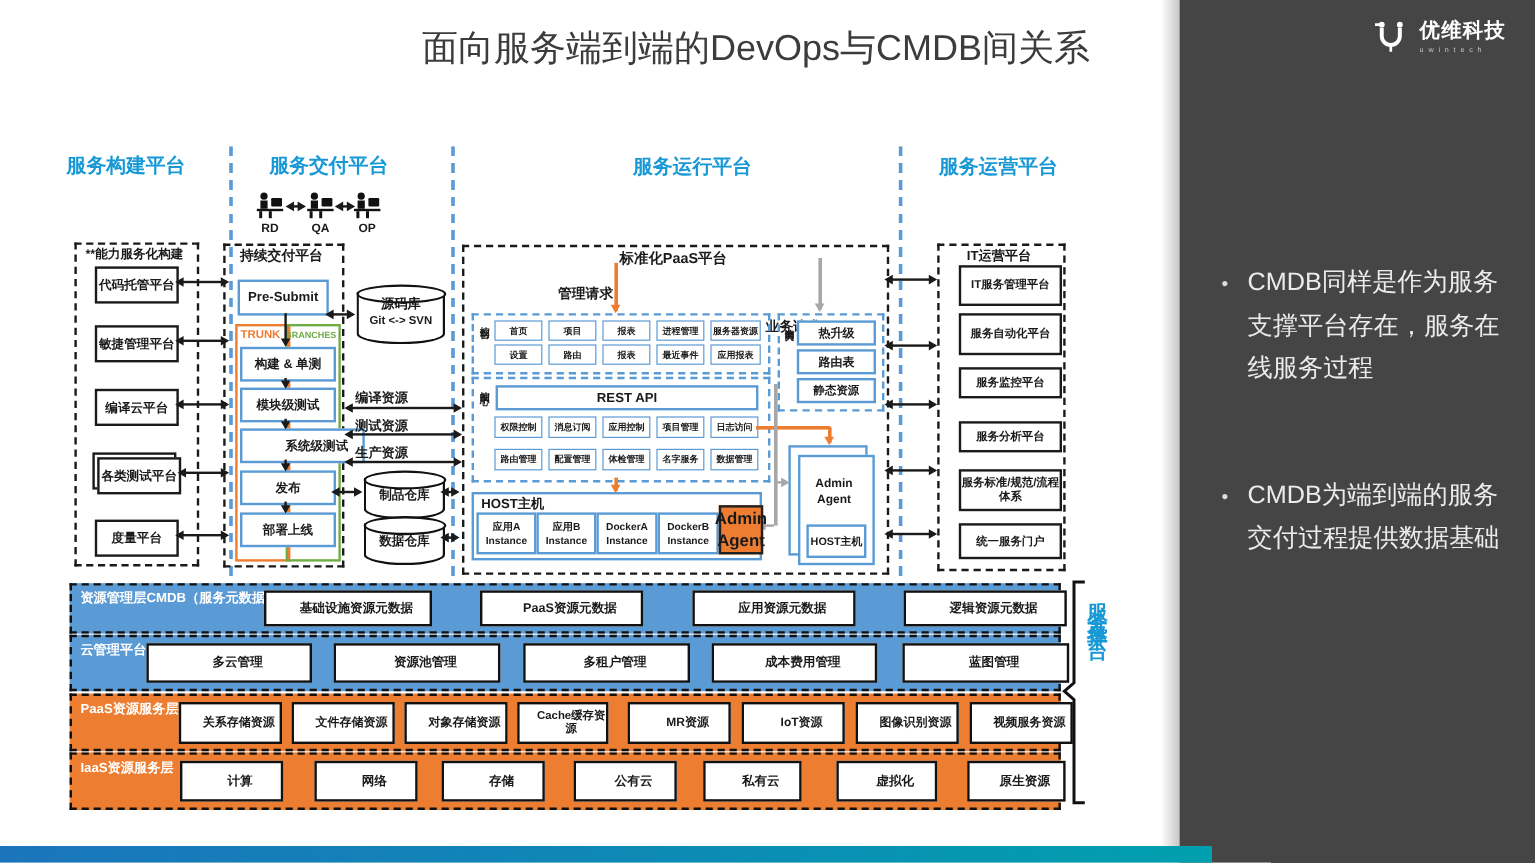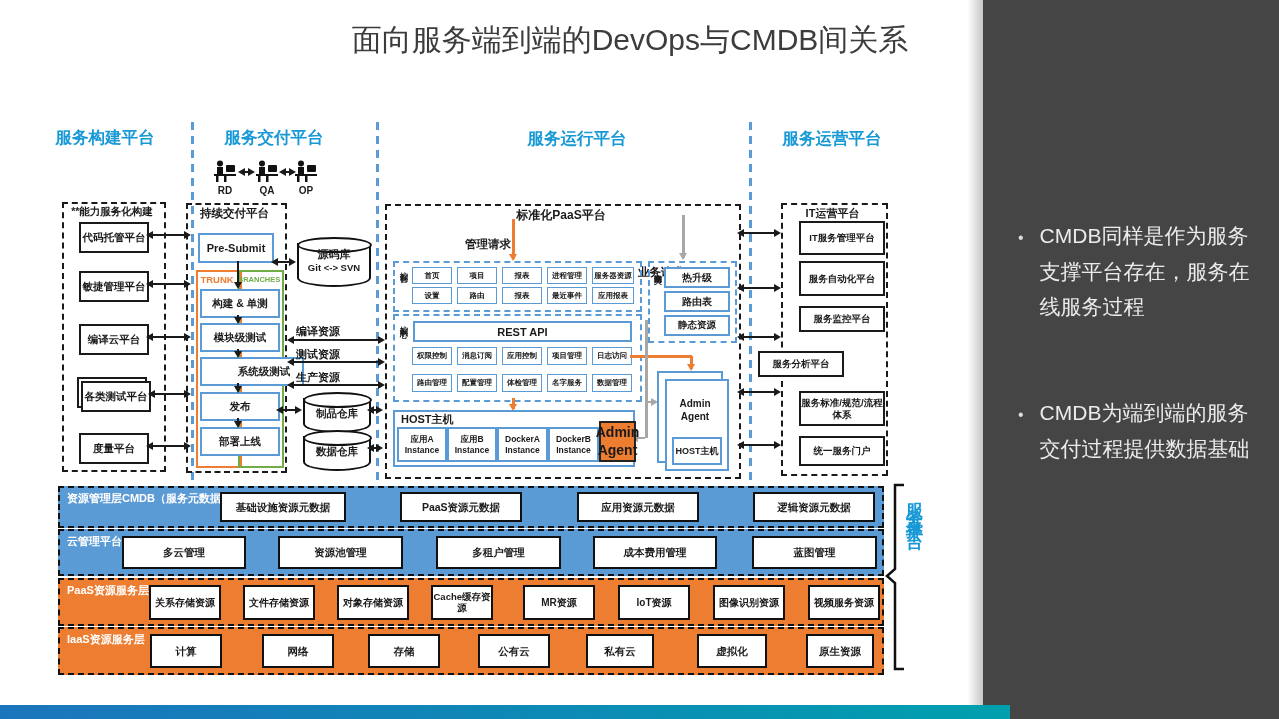--- a/index.html
+++ b/index.html
@@ -36,37 +36,51 @@
   .line-g{background:#a7a7a7;width:2.5px;}
   
   .cyl{position:absolute;background:#fff;border:2.5px solid #111;border-top:none;
        border-radius:0 0 50% 50% / 0 0 9px 9px;}
   .cyl::before{content:"";position:absolute;left:-2.5px;right:-2.5px;top:-6px;height:12px;background:#fff;
        border:2.5px solid #111;border-radius:50%;}
   .cyl .ct{position:relative;z-index:2;text-align:center;font-weight:bold;line-height:1.25;}
   
   .layer{left:58px;width:822px;border:2.5px dashed #111;}
   .layer-label{position:absolute;left:7px;top:3px;color:#fff;font-weight:bold;font-size:11px;white-space:nowrap;}
-  .lbox{border:2.5px solid #111;background:#fff;font-weight:bold;font-size:10.5px;line-height:1.15;}
+  .lbox{border:2.5px solid #111;background:#fff;font-weight:bold;font-size:10.5px;line-height:1.15;padding-left:14px;}
   .sidebar{left:983px;top:0;width:296px;height:719px;background:#454545;}
   .sidebar::before{content:"";position:absolute;left:-16px;top:0;bottom:0;width:16px;
        background:linear-gradient(90deg,rgba(0,0,0,0),rgba(0,0,0,0.22));}
   .bullet{display:flex;gap:16px;color:#ebebeb;font-size:21px;line-height:1.7;}
   .bullet .dot{font-size:16px;padding-top:6px;color:#dcdcdc;}
   .footer{left:0;top:705px;width:1010px;height:14px;z-index:6;
        background:linear-gradient(90deg,#1b75bc 0%,#0d8ab5 55%,#00a0ae 100%);}
   .ppl{fill:#111;}
   .gbox{position:absolute;background:#fff;border:2px solid #5b9bd5;}
 </style>
 </head>
 <body>
 
 <div class="abs" style="left:280px;top:20px;width:700px;height:42px;font-size:30px;color:#3c3c3c;text-align:center;font-weight:400;">面向服务端到端的DevOps与CMDB间关系</div>
 
 <div class="abs sidebar">
+  <div class="abs" style="left:160px;top:14px;display:flex;gap:8px;align-items:flex-start;">
+    <span>
+      <svg width="32" height="32" viewBox="0 0 34 32">
+        <path d="M9 9 v7 a8 8 0 0 0 16 0 V9" stroke="#fff" stroke-width="3.5" fill="none"></path>
+        <circle cx="9" cy="6" r="2.6" fill="#fff"></circle>
+        <circle cx="25" cy="6" r="2.6" fill="#fff"></circle>
+        <path d="M3 6 h7 M17 24 v6" stroke="#fff" stroke-width="2.4"></path>
+      </svg>
+    </span>
+    <span style="display:flex;flex-direction:column;">
+      <span style="color:#fff;font-size:17px;font-weight:bold;letter-spacing:1px;">优维科技</span>
+      <span style="color:#c9c9c9;font-size:6px;letter-spacing:4px;margin-top:2px;">uwintech</span>
+    </span>
+  </div>
   <div class="abs bullet" style="left:35px;top:218px;width:242px;">
     <span class="dot">•</span>
     <span>CMDB同样是作为服务支撑平台存在，服务在线服务过程</span>
   </div>
   <div class="abs bullet" style="left:35px;top:395px;width:242px;">
     <span class="dot">•</span>
     <span>CMDB为端到端的服务交付过程提供数据基础</span>
   </div>
 </div>
 
@@ -251,21 +265,21 @@
 <div class="abs ah dbl" style="left:739px;top:287px;width:40px;"></div>
 <div class="abs ah dbl" style="left:739px;top:336px;width:40px;"></div>
 <div class="abs ah dbl" style="left:739px;top:391px;width:40px;"></div>
 <div class="abs ah dbl" style="left:739px;top:444px;width:40px;"></div>
 
 <div class="abs dashK" style="left:781px;top:203px;width:103px;height:269px;"></div>
 <div class="abs c" style="left:781px;top:206px;width:103px;font-size:11px;font-weight:bold;">IT运营平台</div>
 <div class="abs boxK c" style="left:799px;top:221px;width:82px;height:30px;font-size:9.5px;line-height:1.2;">IT服务管理平台</div>
 <div class="abs boxK c" style="left:799px;top:261px;width:82px;height:31px;font-size:9.5px;line-height:1.2;">服务自动化平台</div>
 <div class="abs boxK c" style="left:799px;top:306px;width:82px;height:22px;font-size:9.5px;">服务监控平台</div>
-<div class="abs boxK c" style="left:758px;top:351px;width:82px;height:22px;font-size:9.5px;">服务分析平台</div>
+<div class="abs boxK c" style="left:799px;top:351px;width:82px;height:22px;font-size:9.5px;">服务分析平台</div>
 <div class="abs boxK c" style="left:799px;top:391px;width:82px;height:31px;font-size:9.5px;line-height:1.2;">服务标准/规范/流程体系</div>
 <div class="abs boxK c" style="left:799px;top:436px;width:82px;height:26px;font-size:9.5px;">统一服务门户</div>
 
 <div class="abs layer" style="top:486px;height:38px;background:#5B9BD5;">
   <div class="layer-label">资源管理层CMDB（服务元数据）</div>
 </div>
 <div class="abs lbox c" style="left:220px;top:492px;width:122px;height:26px;">基础设施资源元数据</div>
 <div class="abs lbox c" style="left:400px;top:492px;width:118px;height:26px;">PaaS资源元数据</div>
 <div class="abs lbox c" style="left:577px;top:492px;width:118px;height:26px;">应用资源元数据</div>
 <div class="abs lbox c" style="left:753px;top:492px;width:118px;height:26px;">逻辑资源元数据</div>

